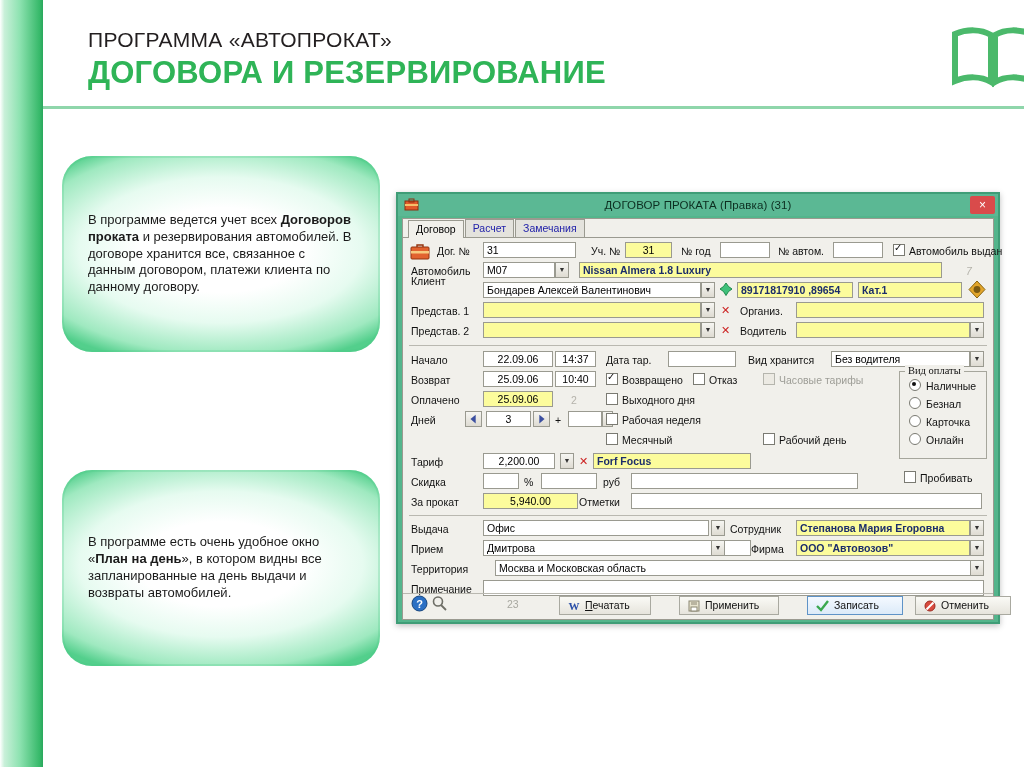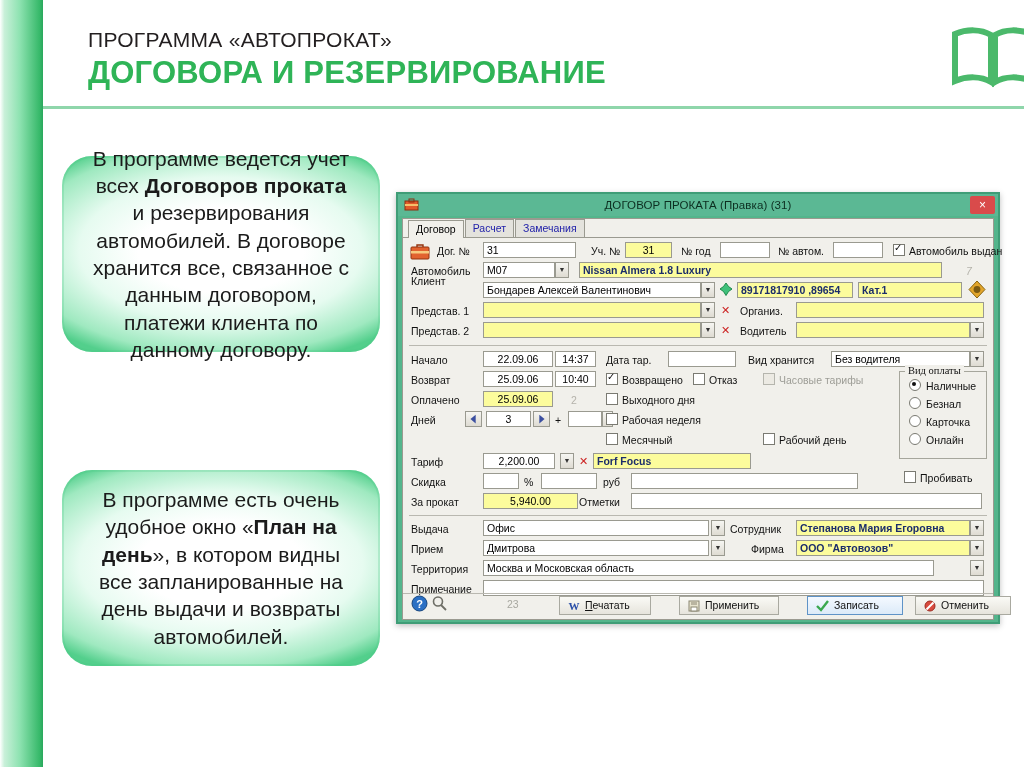--- a/index.html
+++ b/index.html
@@ -35,21 +35,21 @@
 
   
   .bubble{
     position:absolute;border-radius:30px;
     background:
       radial-gradient(ellipse 72% 60% at 50% 48%, #ffffff 36%, #e6fbf0 62%, #9fe9c0 88%, #53cf8c 100%);
     box-shadow:inset 0 0 0 2px rgba(72,200,130,.25);
     display:flex;align-items:center;justify-content:center;
   }
   .bubble-text{
-    font-size:21px;line-height:1.30;color:#1b1b1b;text-align:center;
+    font-size:13px;line-height:1.30;color:#1b1b1b;text-align:left;
     padding:0 26px;width:100%;box-sizing:border-box;
   }
   .bubble-text b{font-weight:bold;}
   #bubble-1{left:62px;top:156px;width:318px;height:196px;}
   #bubble-2{left:62px;top:470px;width:318px;height:196px;}
 
   
   #app-window{
     position:absolute;left:396px;top:192px;width:604px;height:432px;
     background:#54b58c;border:2px solid #3f9d77;box-sizing:border-box;
@@ -364,28 +364,28 @@
     <div class="hr" style="left:6px;top:296px;width:578px"></div>
 
     <div class="lbl" style="left:8px;top:303px">Выдача</div>
     <div class="fld" style="left:80px;top:301px;width:226px">Офис</div>
     <div class="combo-btn" style="left:308px;top:301px">▼</div>
     <div class="lbl" style="left:327px;top:303px">Сотрудник</div>
     <div class="fld y" style="left:393px;top:301px;width:174px;font-weight:bold;color:#1b2d6b">Степанова Мария Егоровна</div>
     <div class="combo-btn" style="left:567px;top:301px">▼</div>
 
     <div class="lbl" style="left:8px;top:323px">Прием</div>
-    <div class="fld" style="left:80px;top:321px;width:226px">Дмитрова</div>
+    <div class="fld" style="left:80px;top:321px;width:268px">Дмитрова</div>
     <div class="combo-btn" style="left:308px;top:321px">▼</div>
     <div class="lbl" style="left:348px;top:323px">Фирма</div>
     <div class="fld y" style="left:393px;top:321px;width:174px;font-weight:bold;color:#1b2d6b">ООО "Автовозов"</div>
     <div class="combo-btn" style="left:567px;top:321px">▼</div>
 
     <div class="lbl" style="left:8px;top:343px">Территория</div>
-    <div class="fld" style="left:80px;top:341px;width:451px">Москва и Московская область</div>
+    <div class="fld" style="left:92px;top:341px;width:487px">Москва и Московская область</div>
     <div class="combo-btn" style="left:567px;top:341px">▼</div>
 
     <div class="lbl" style="left:8px;top:363px">Примечание</div>
     <div class="fld" style="left:80px;top:361px;width:501px"></div>
 
     <div id="btnbar">
       <svg class="iconbtn" style="left:8px;top:1px" viewBox="0 0 17 17">
         <circle cx="8.5" cy="8.5" r="7.5" fill="#2a6fc4" stroke="#16457e"></circle>
         <text x="8.5" y="12.5" font-size="11" fill="#fff" text-anchor="middle" font-family="Liberation Sans, sans-serif" font-weight="bold">?</text>
       </svg>

